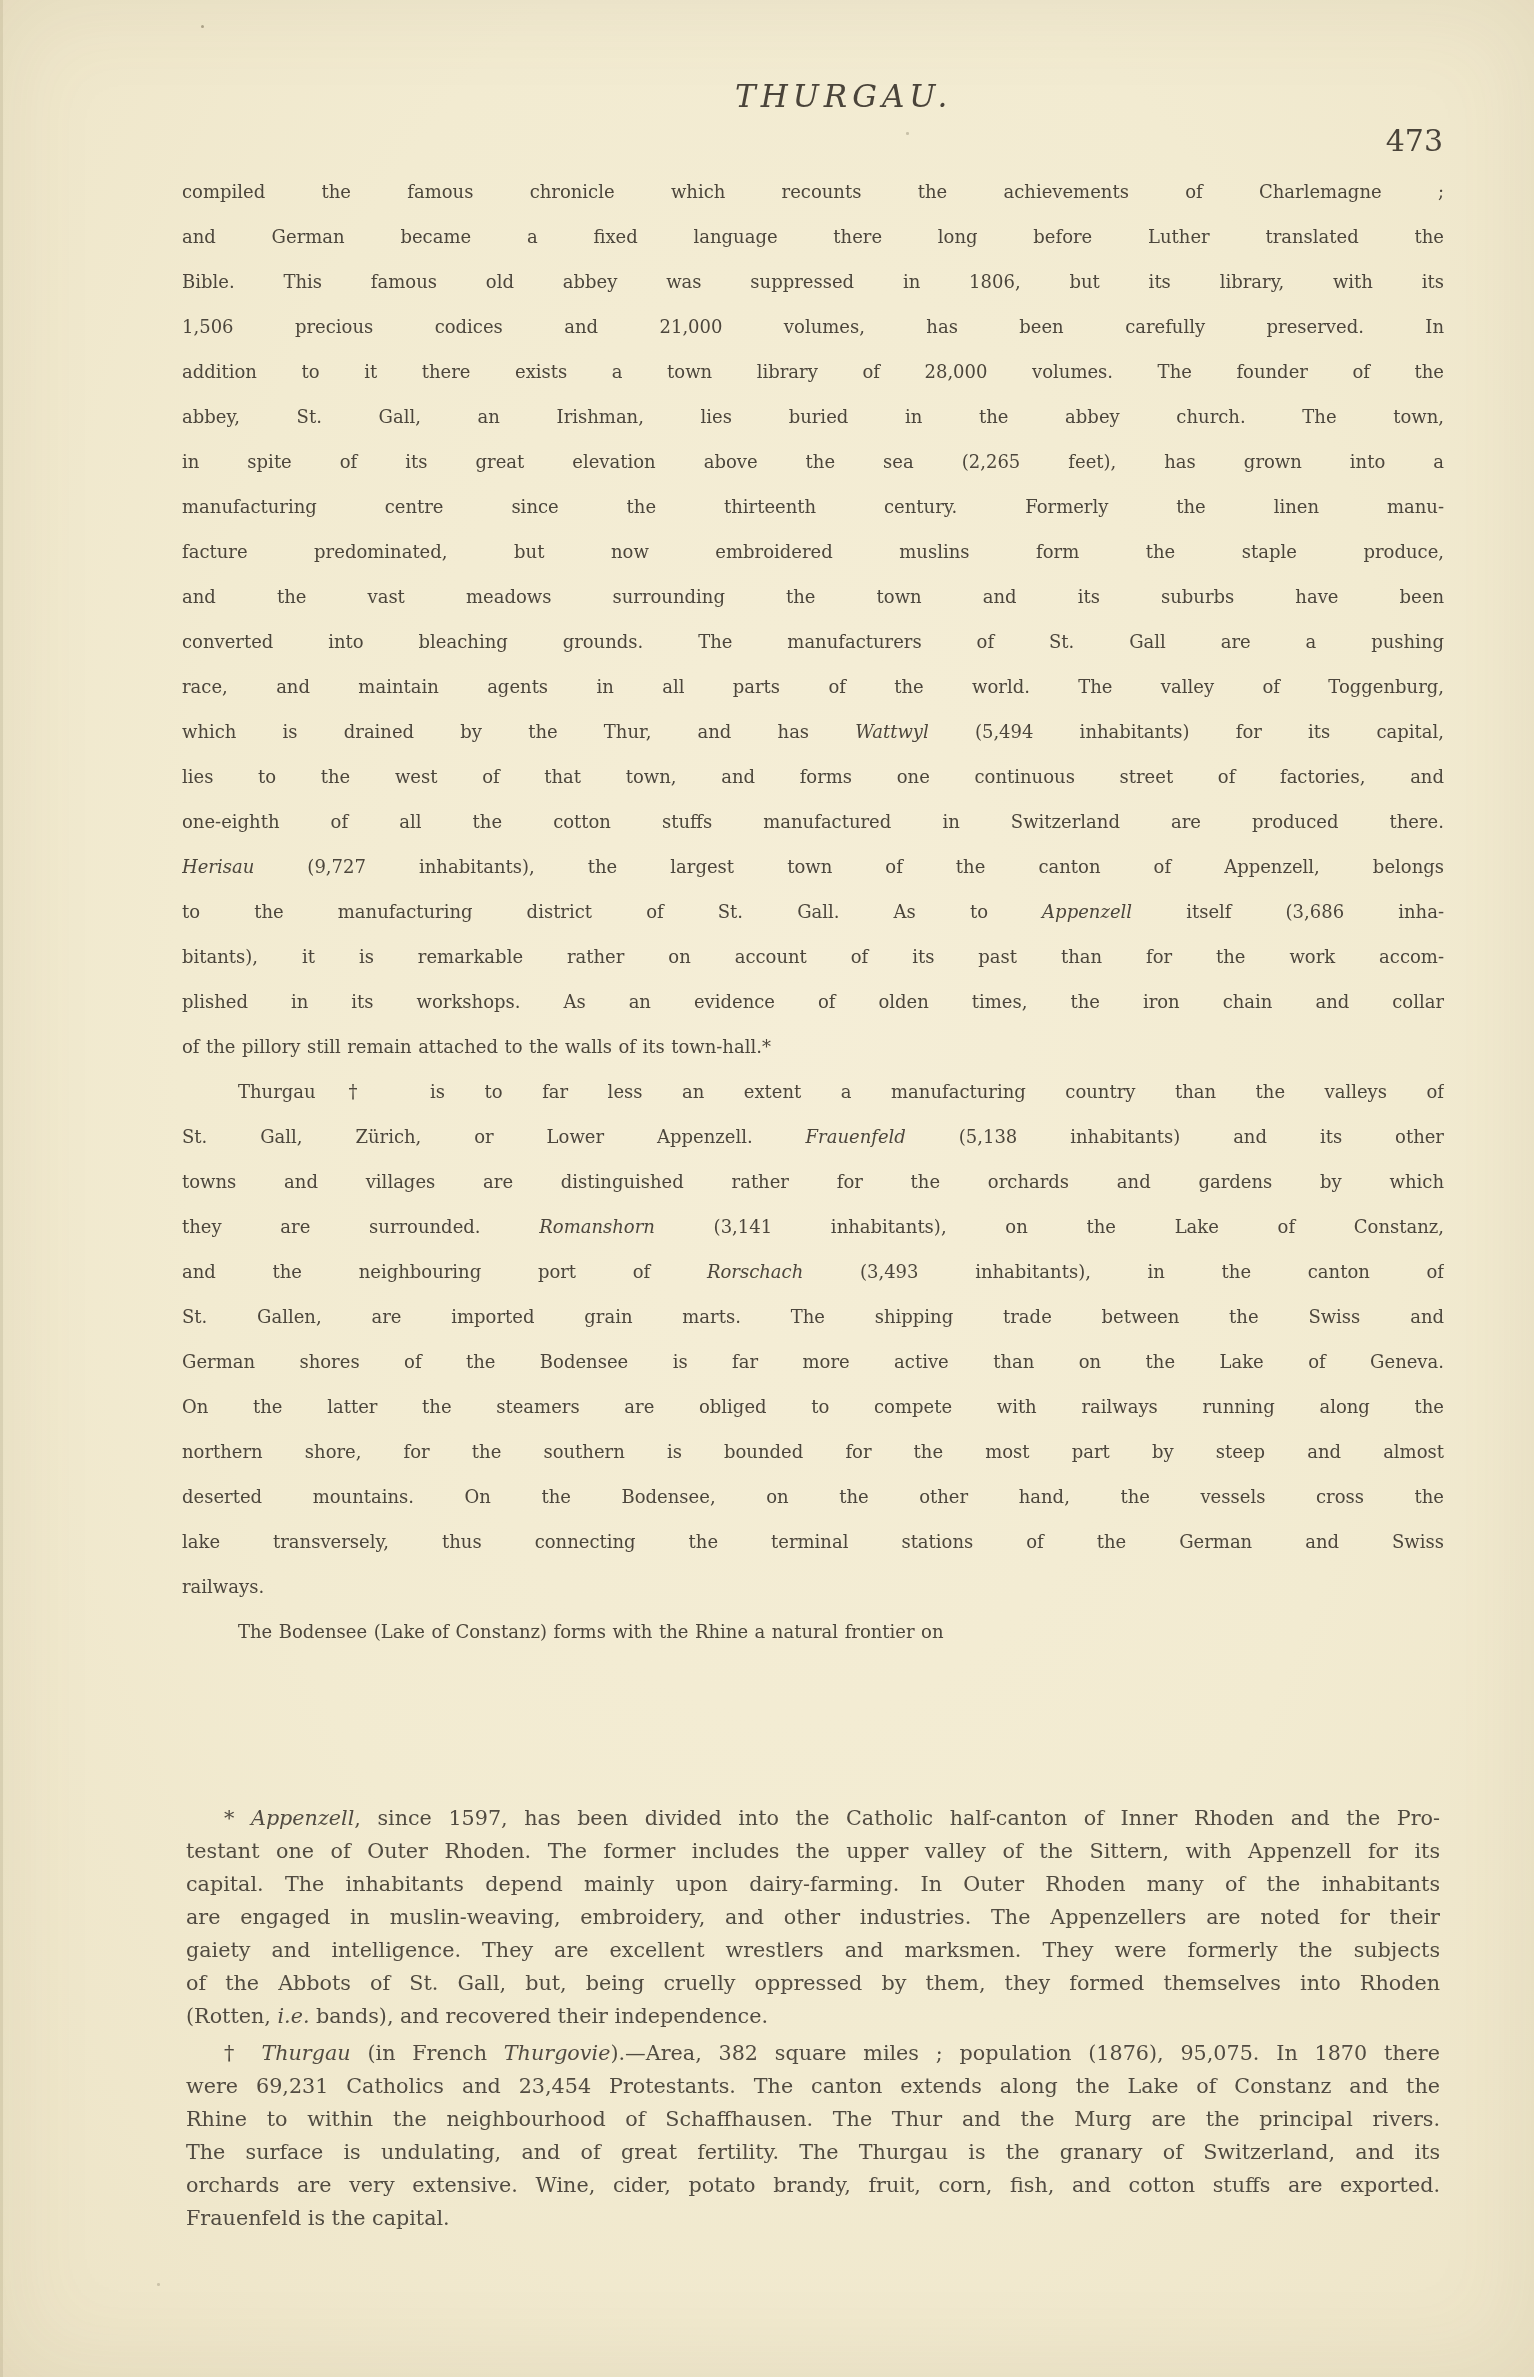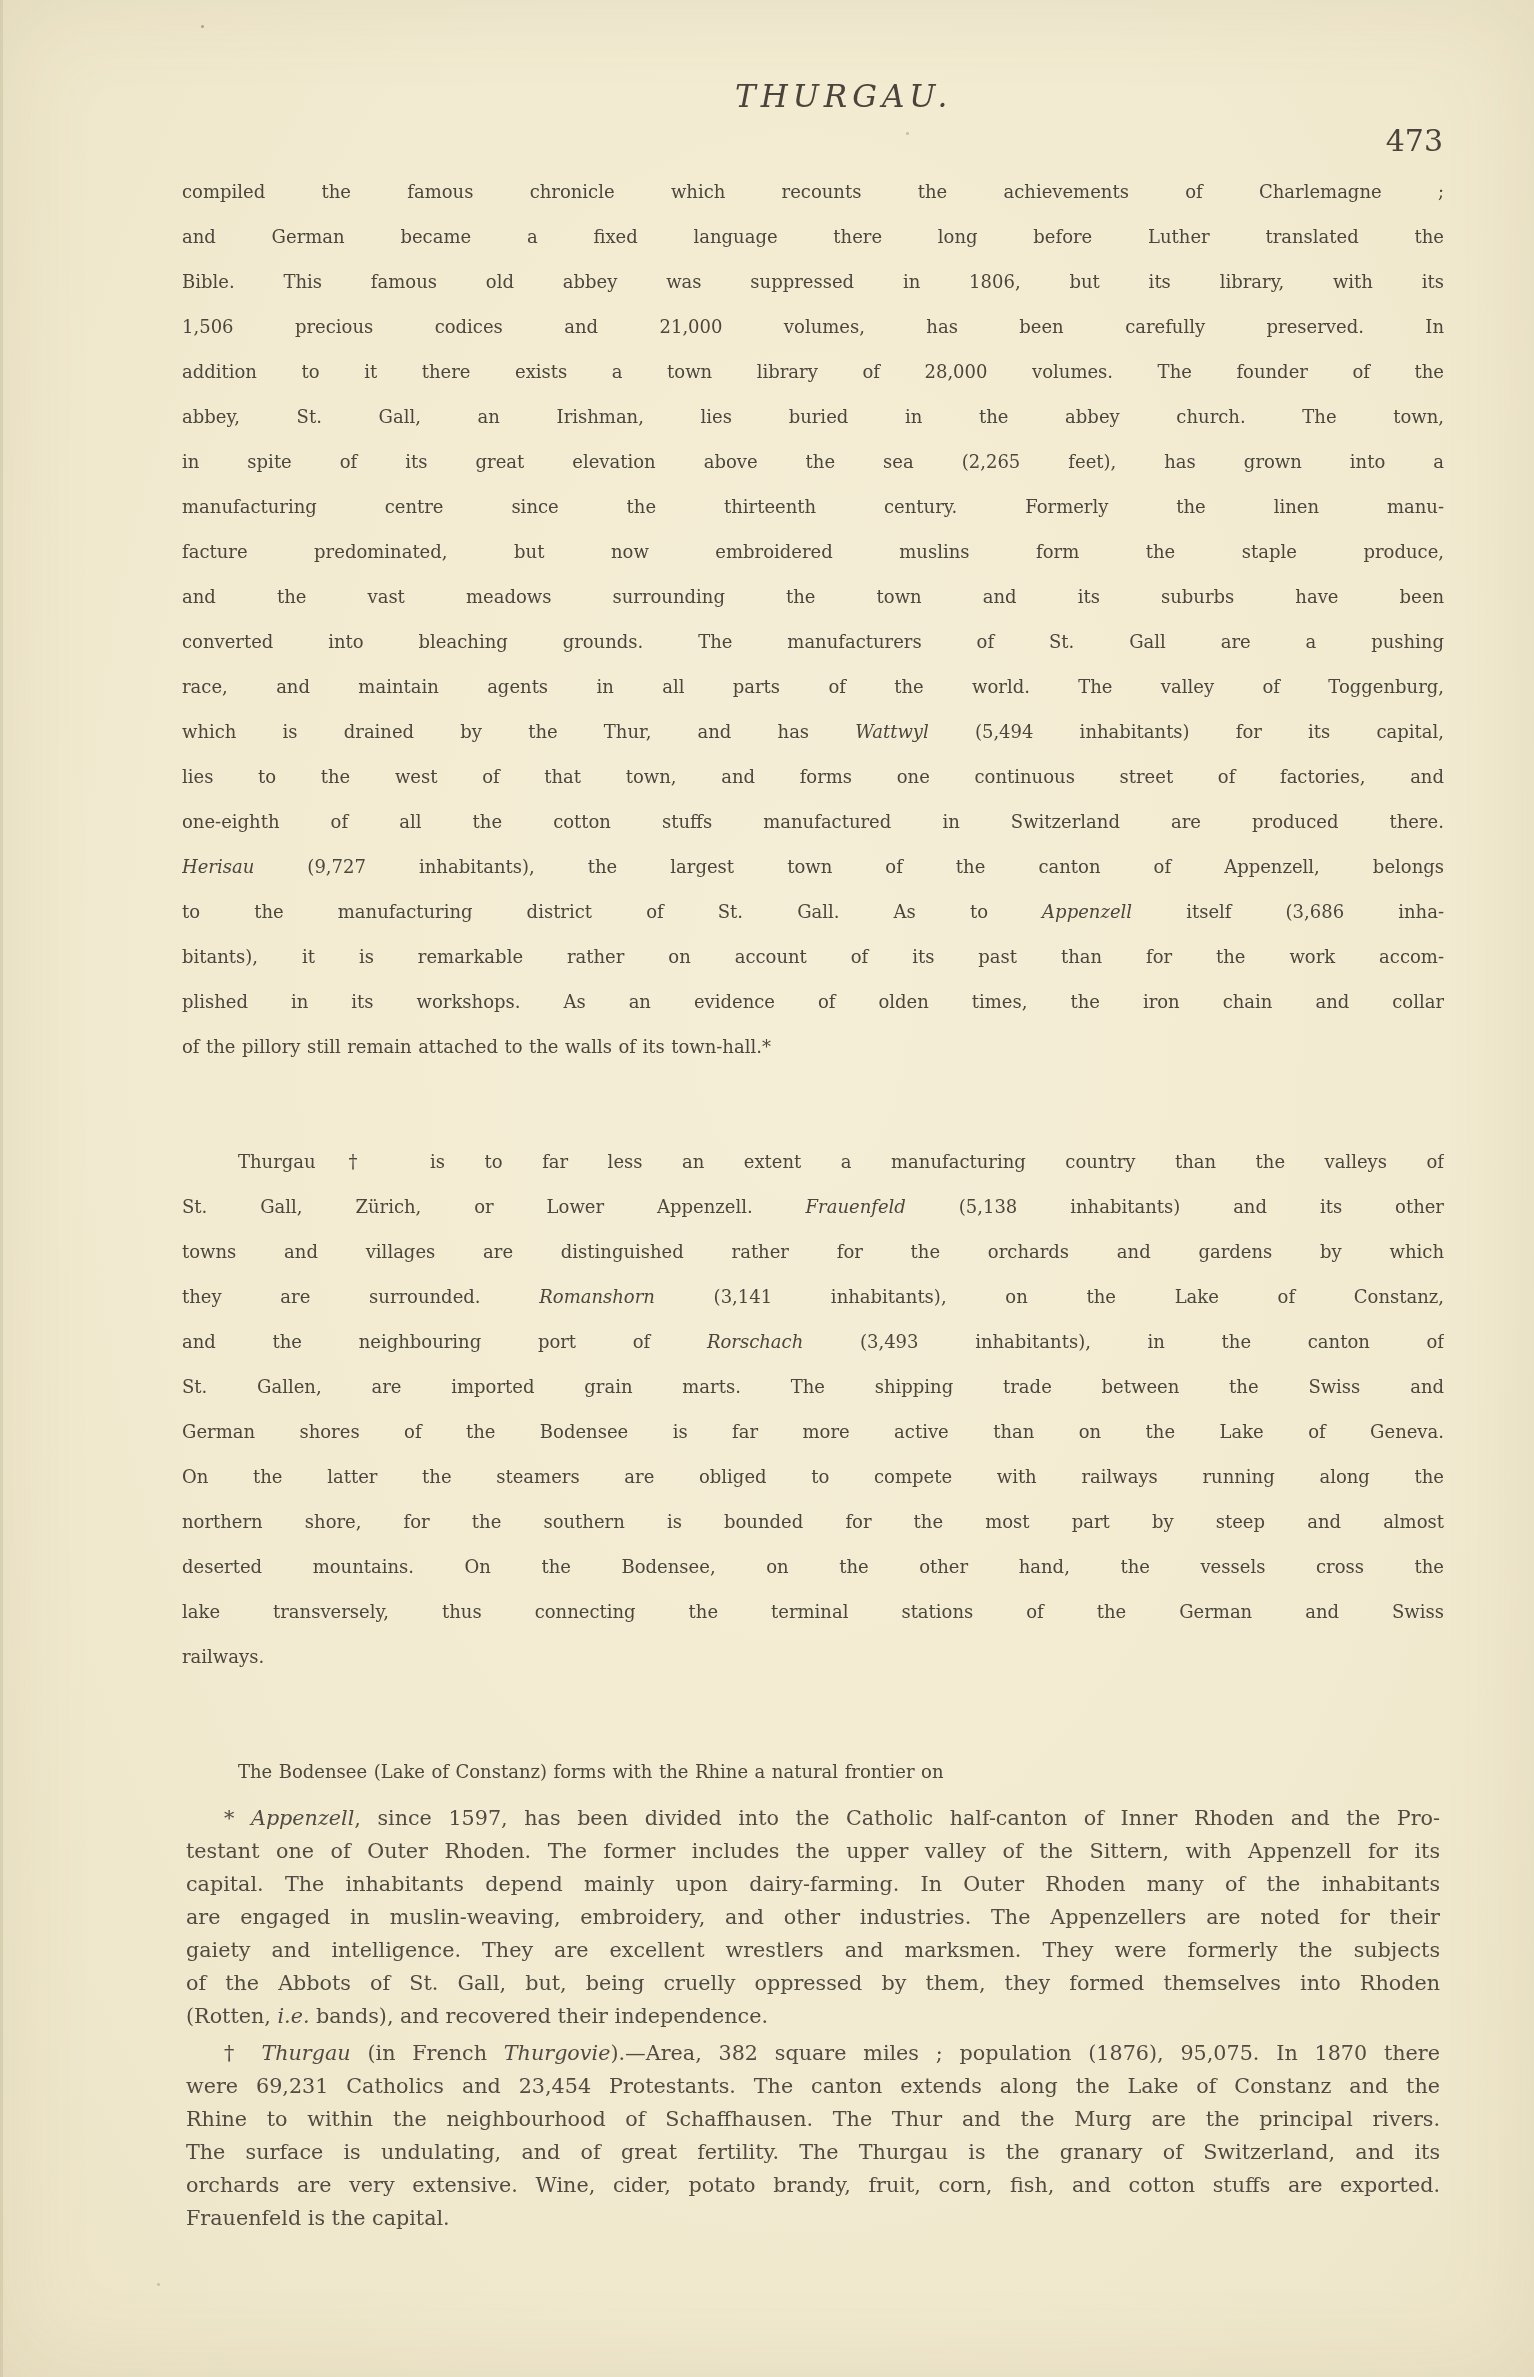--- a/index.html
+++ b/index.html
@@ -53,21 +53,21 @@
     margin-top: 45px;
   }
 
   .body-text {
     position: absolute;
     left: 182px;
     top: 169px;
     width: 1262px;
   }
   .body-text .para { margin: 0; }
-  .body-text .para + .para { margin-top: 70px; }
+  .body-text .para + .para { }
   .body-text .line {
     font-size: 18px;
     line-height: 45px;
     height: 45px;
     overflow: hidden;
     text-align: justify;
     text-align-last: justify;
     word-spacing: 0.8px;
   }
   .body-text .line.last {

